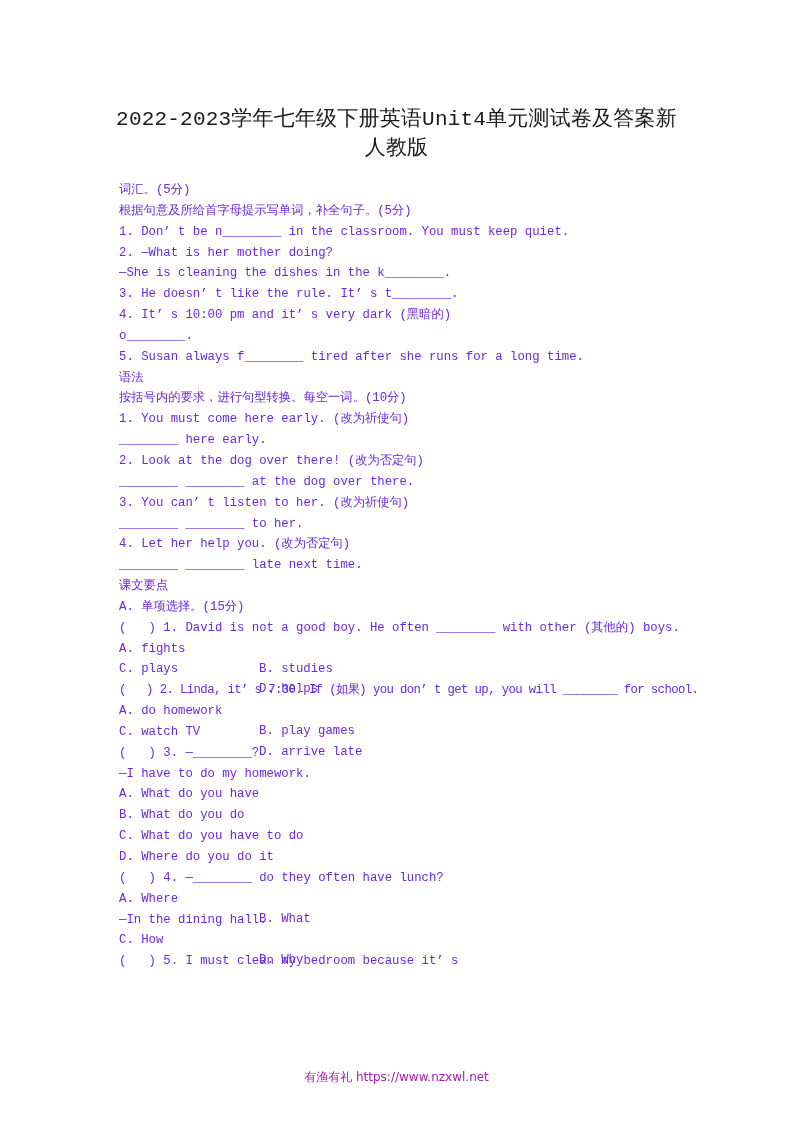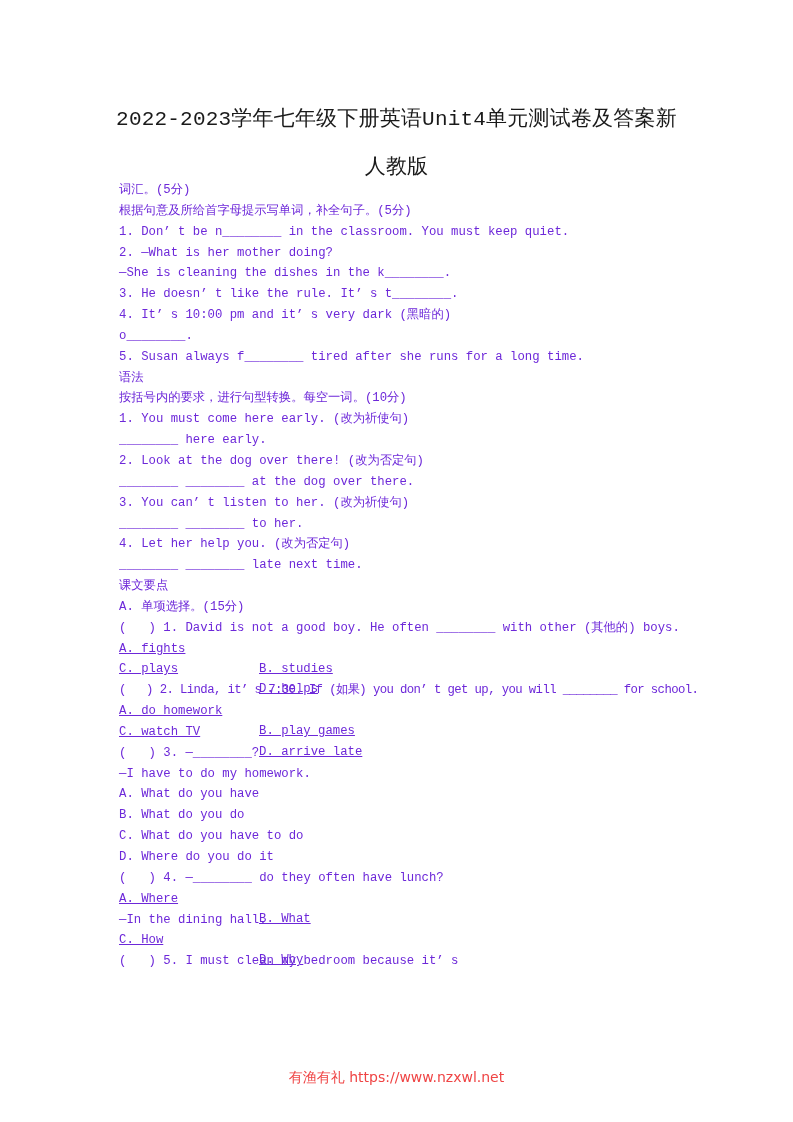--- a/index.html
+++ b/index.html
@@ -4,35 +4,35 @@
   <style>
     html, body { margin: 0; padding: 0; background: #ffffff; }
     body { width: 793px; height: 1122px; position: relative; overflow: hidden; }
     .page { position: absolute; left: 0; top: 0; width: 793px; height: 1122px; background: #ffffff; }
     .title {
       position: absolute; left: 0; width: 793px; text-align: center;
       font-family: "Liberation Mono", "DejaVu Sans Mono", monospace;
       font-size: 21px; color: #1a1a1a; letter-spacing: 0.2px;
     }
     .title.l1 { top: 104px; }
-    .title.l2 { top: 152px; }
+    .title.l2 { top: 133px; }
     .content {
       position: absolute; left: 119px; top: 180px; width: 580px;
       font-family: "Liberation Mono", "DejaVu Sans Mono", monospace;
       font-size: 12.3px; color: #6d28d9;
     }
     .line { height: 20.85px; line-height: 20.85px; white-space: pre; }
-    .opts { display: flex; text-decoration: underline; }
+    .opts { display: flex; }
     .opt-a { width: 140px; white-space: pre; }
     .opt-b { white-space: pre; margin-top: 20px; }
     .tight { letter-spacing: -0.6px; }
     .footer {
       position: absolute; top: 1069px; left: 0; width: 793px; text-align: center;
       font-family: "DejaVu Sans", "Liberation Sans", sans-serif;
-      font-size: 14px; color: #ef4444;
+      font-size: 12px; color: #a21caf;
     }
   </style>
 </head>
 <body>
 
 <div class="page">
   <div class="title l1">2022-2023学年七年级下册英语Unit4单元测试卷及答案新</div>
   <div class="title l2">人教版</div>
 
   <div class="content">

